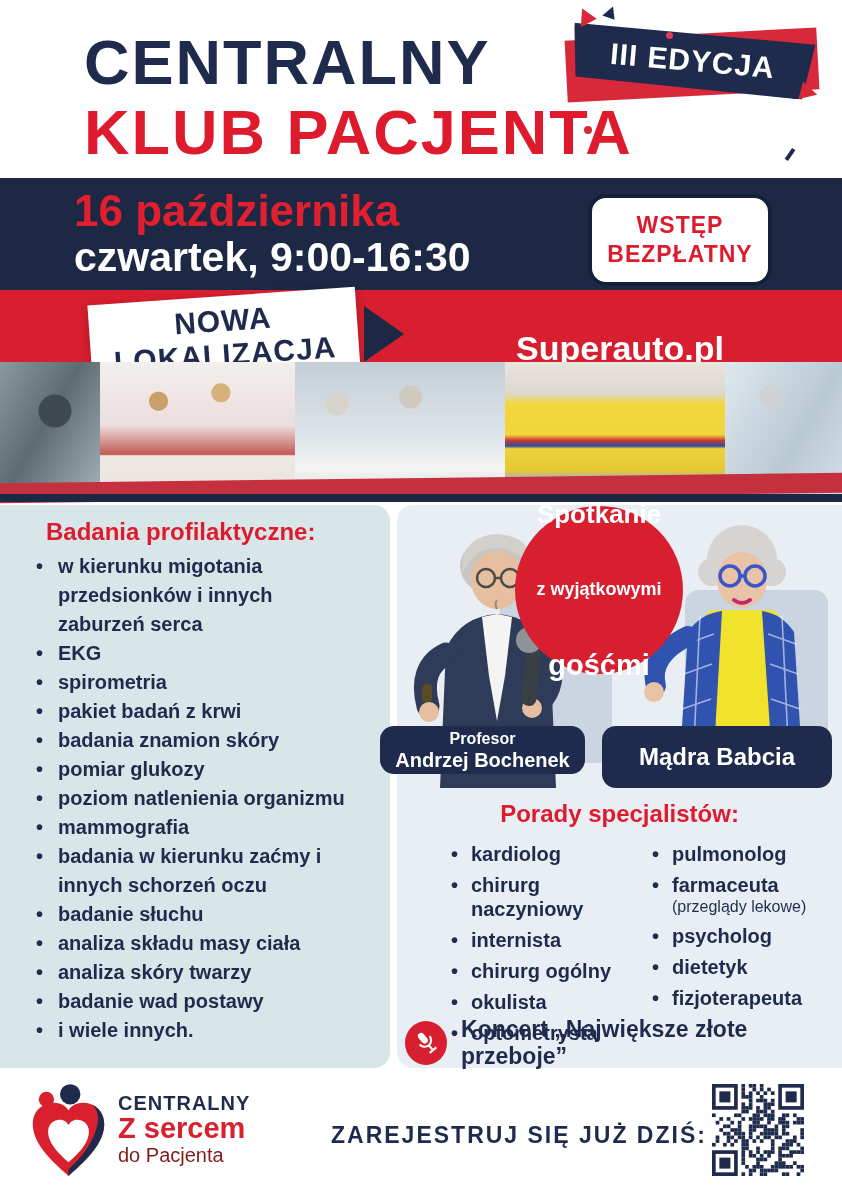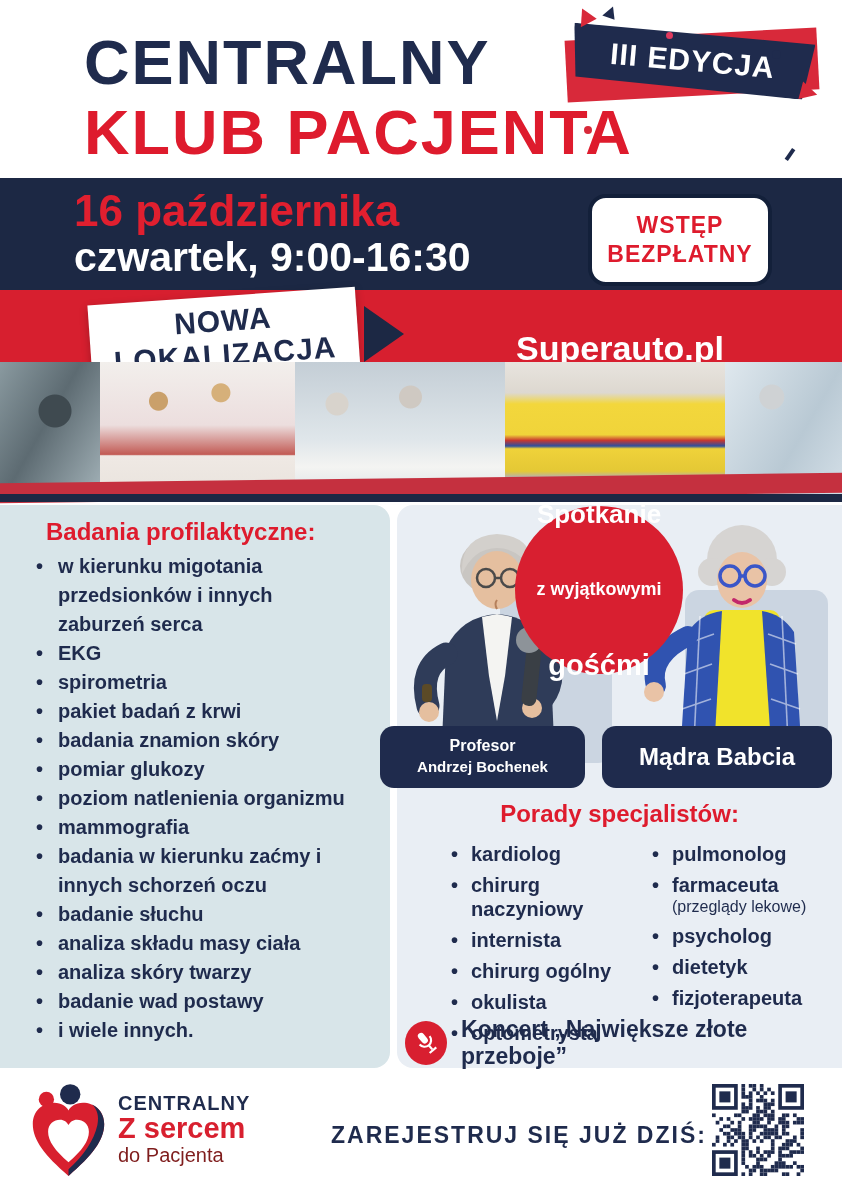--- a/index.html
+++ b/index.html
@@ -99,23 +99,23 @@
     left:515px; top:506px; width:168px; height:168px; border-radius:50%; background:#d81f30;
     display:flex; flex-direction:column; align-items:center; justify-content:center; text-align:center;
     color:#fff;
     gap:48px;
   }
   .gb1{font-size:26px; font-weight:800; line-height:30px;}
   .gb2{font-size:18px; font-weight:700; line-height:24px;}
   .gb3{font-size:29px; font-weight:800; line-height:32px;}
   .plate{background:#1f2b4d; border-radius:14px; color:#fff; display:flex; flex-direction:column;
     align-items:center; justify-content:center; text-align:center;}
-  .plate1{left:380px; top:726px; width:205px; height:62px;}
+  .plate1{left:380px; top:726px; width:205px; height:48px;}
   .plate1 .pl-a{font-size:16px; font-weight:700; line-height:19px;}
-  .plate1 .pl-b{font-size:15px; font-weight:800; line-height:24px;}
+  .plate1 .pl-b{font-size:20px; font-weight:800; line-height:24px;}
   .plate2{left:602px; top:726px; width:230px; height:62px;}
   .plate2 .pl-b{font-size:24px; font-weight:800;}
 
   
   .spec-title{left:397px; top:800px; width:445px; text-align:center; font-size:24px; font-weight:800; color:#de1b2d;}
   ul.spec{margin:0; padding:0; list-style:none;}
   ul.spec li{position:relative; padding-left:24px; color:#1f2b4d; font-size:20px; font-weight:700; line-height:24px; margin-bottom:7px;}
   ul.spec li::before{content:"•"; position:absolute; left:4px; color:#1f2b4d;}
   .spec1{left:447px; top:842px; width:190px;}
   .spec2{left:648px; top:842px; width:190px;}

